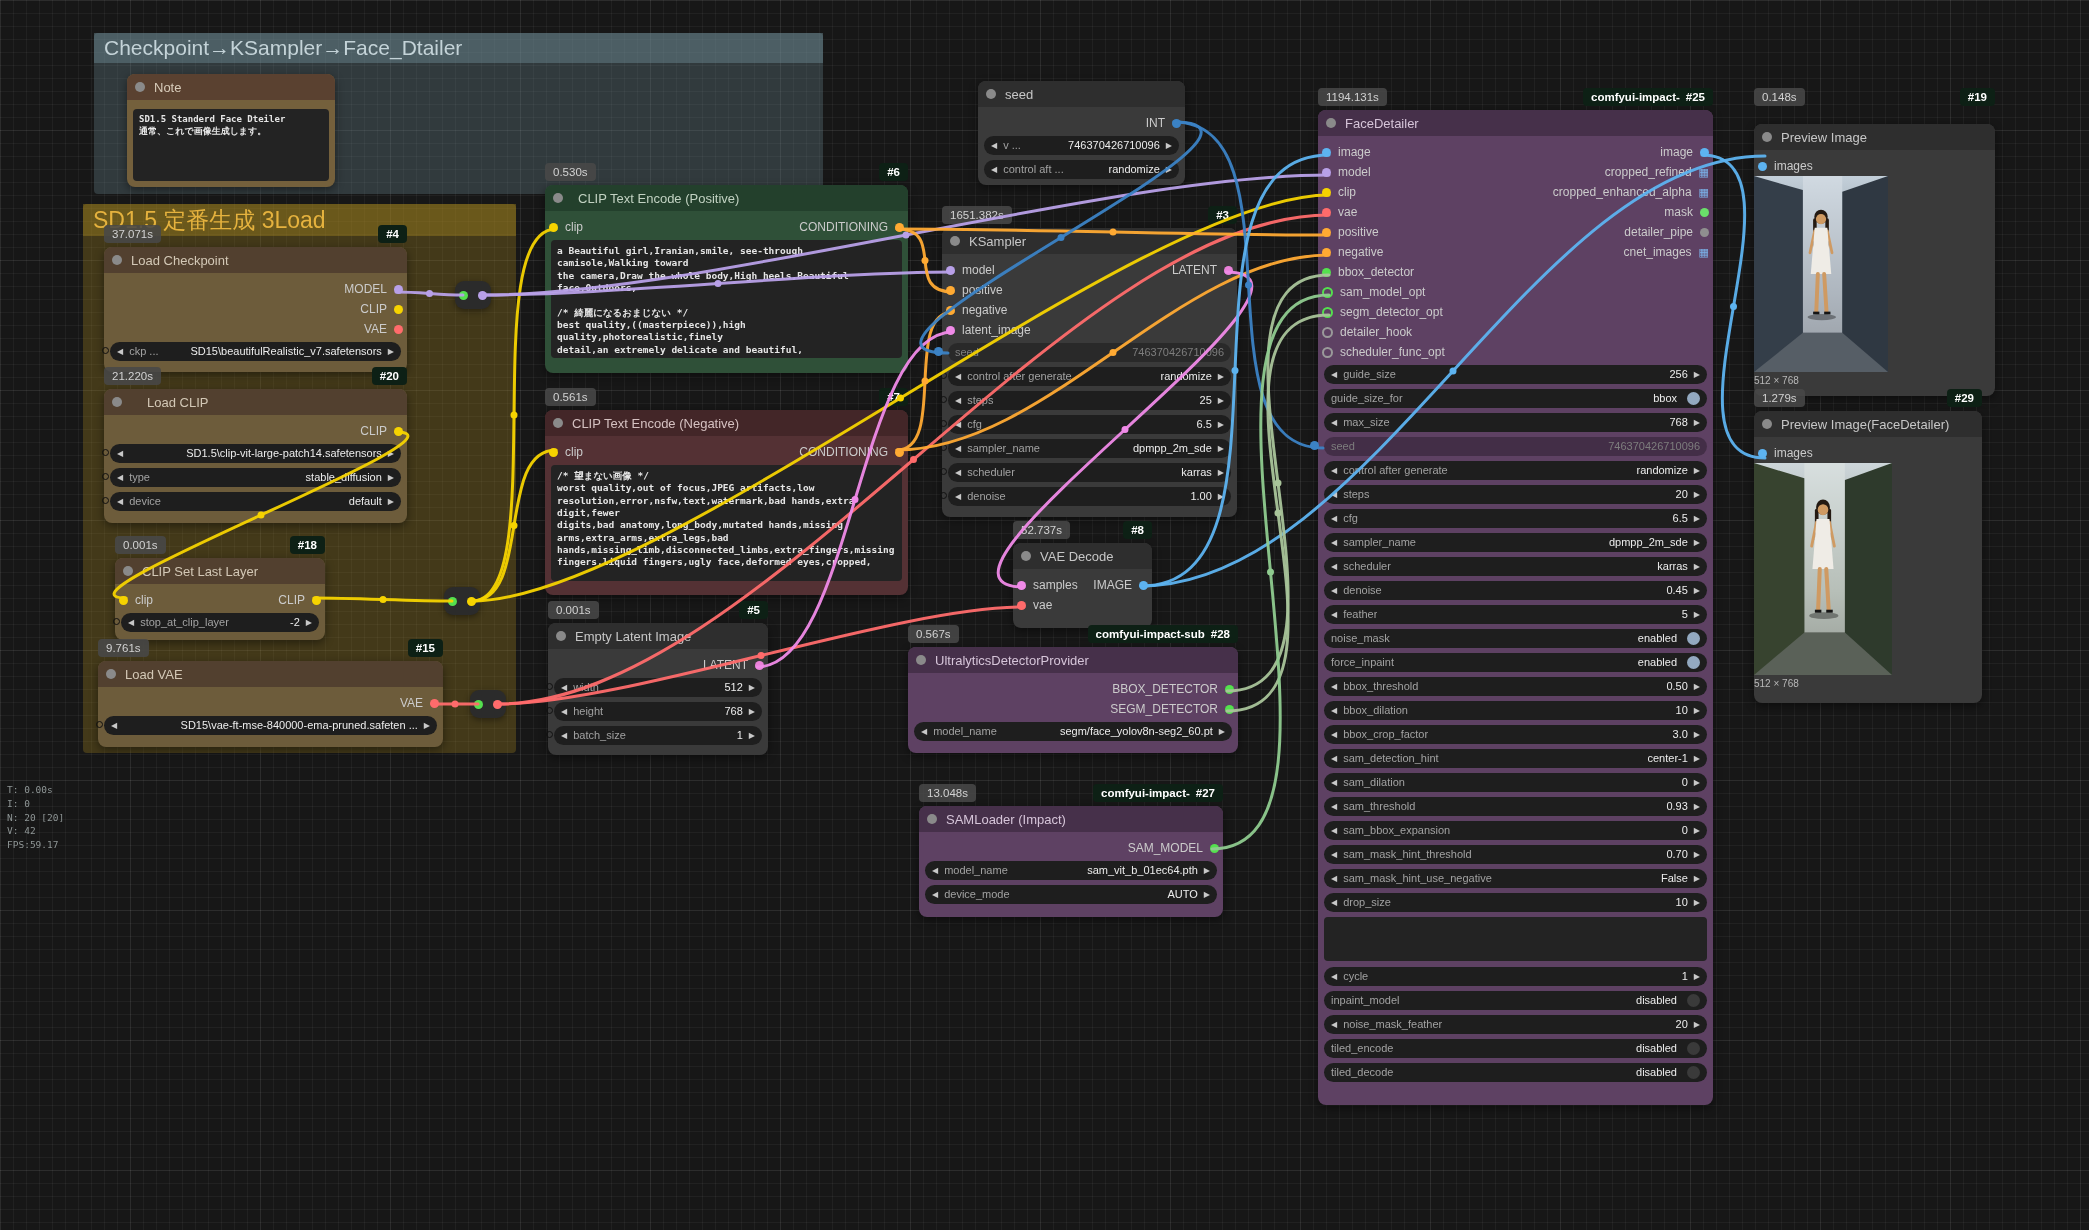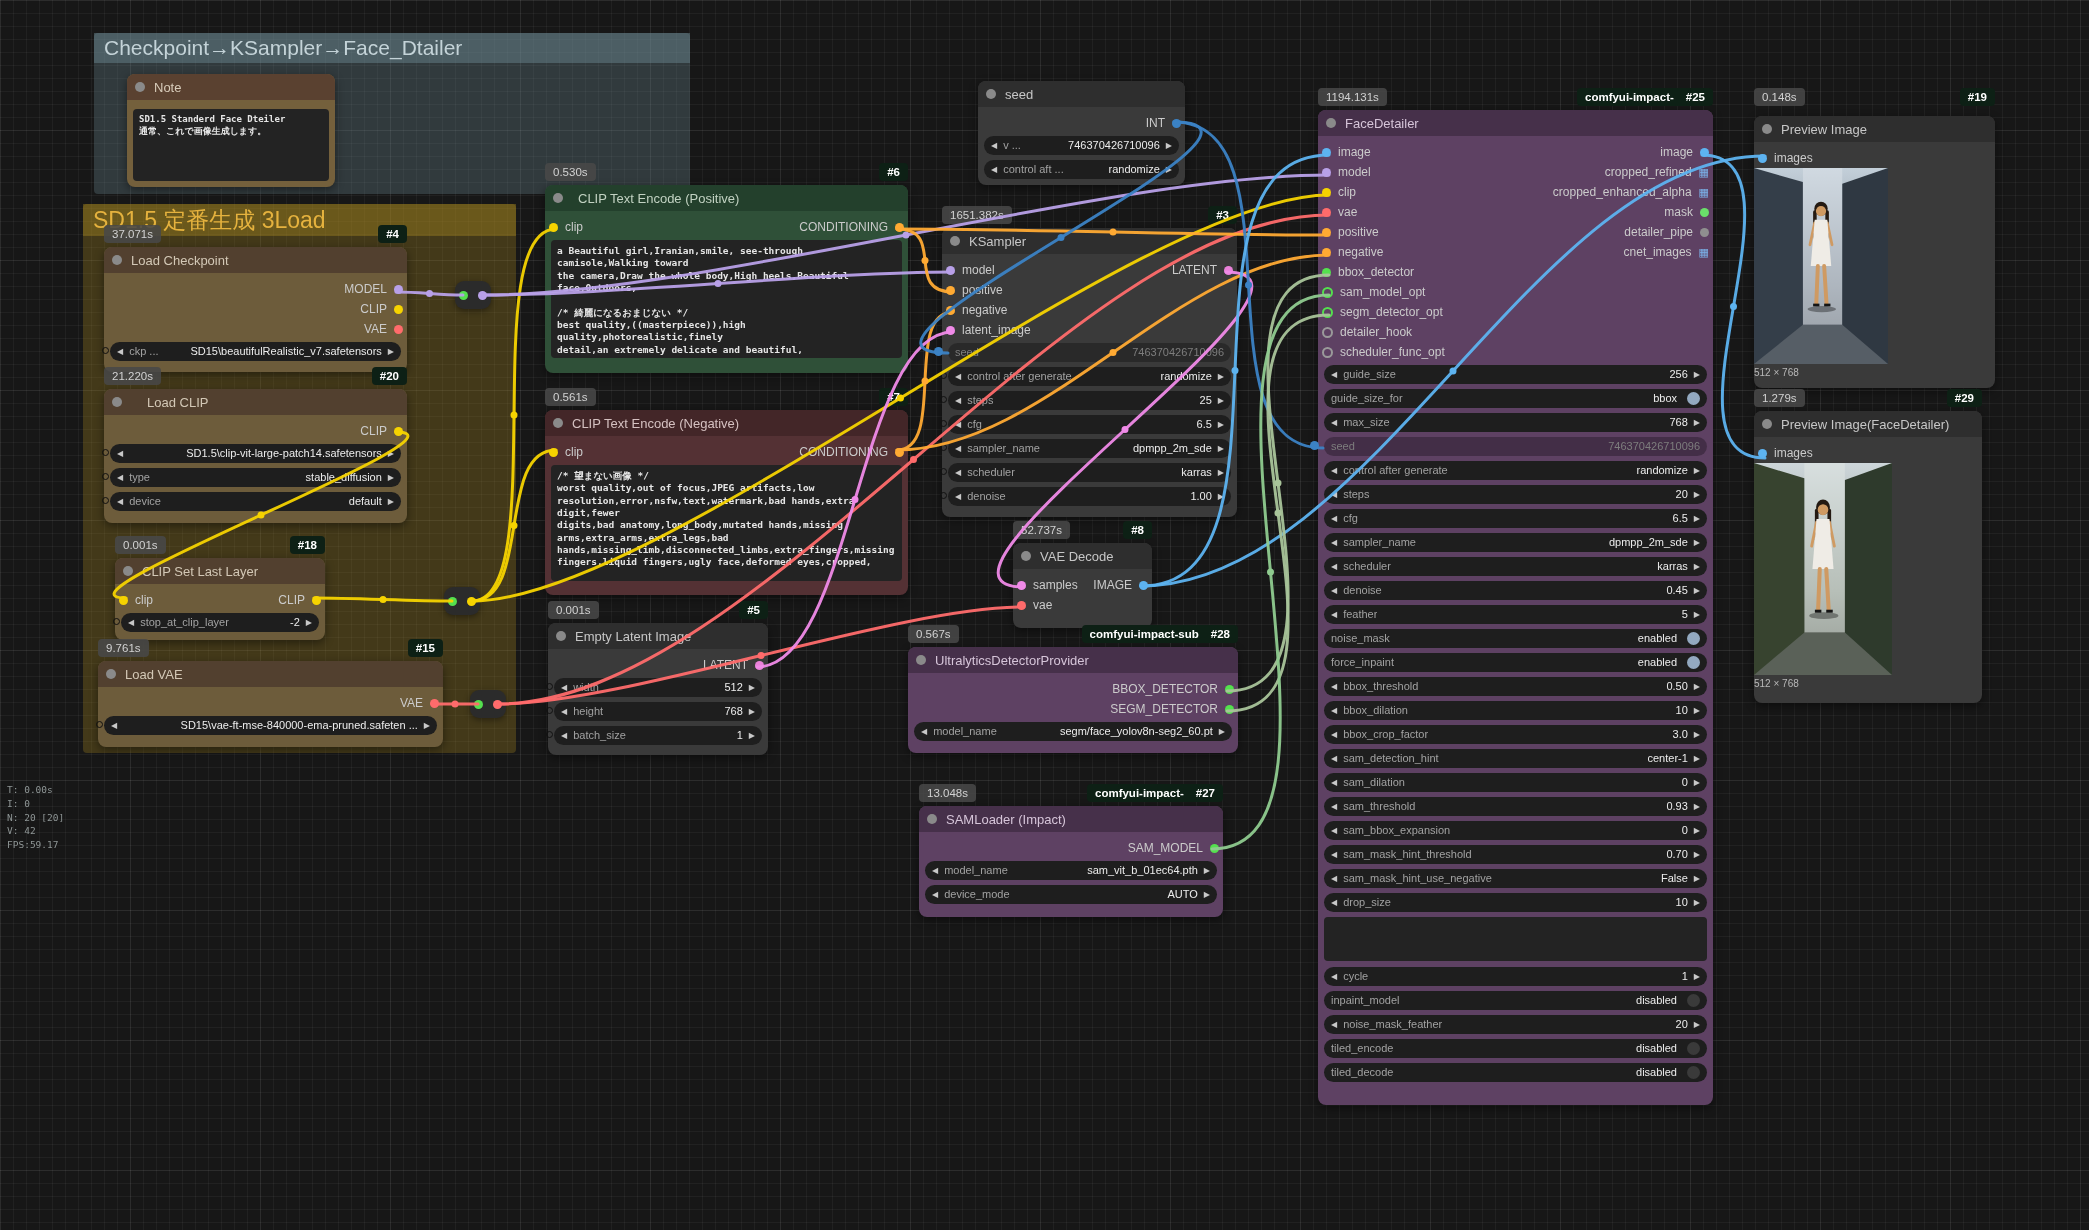--- a/index.html
+++ b/index.html
@@ -34,21 +34,21 @@
   .tknob{width:13px;height:13px;border-radius:50%;flex:none;margin-left:4px;}
   .ta{margin:3px 6px;background:#232323;border-radius:4px;color:#e6e6e6;
       font-family:"DejaVu Sans Mono","Liberation Mono",monospace;font-size:9.5px;line-height:1.3;
       padding:5px 6px;white-space:pre-wrap;overflow:hidden;box-sizing:border-box;font-weight:bold;}
   .prev{display:flex;flex-direction:column;align-items:flex-start;}
   .prev svg{display:block;}
   .caption{font-size:10px;color:#b8b8b8;text-align:center;margin-top:3px;}
   .badges{position:absolute;display:flex;justify-content:space-between;align-items:center;z-index:2;pointer-events:none;}
   .bdg{height:18px;display:flex;align-items:center;border-radius:4px;padding:0 8px;font-size:11.5px;}
   .bdg.time{background:rgba(72,72,72,.88);color:#d2d2d2;}
-  .bdg.id{background:#0d2015;color:#fff;font-weight:bold;gap:12px;}
+  .bdg.id{background:#0d2015;color:#fff;font-weight:bold;gap:6px;}
   .bdg.id .pack{font-weight:bold;}
   .reroute{position:absolute;background:#2b2b2b;border-radius:9px;z-index:2;box-shadow:0 2px 6px rgba(0,0,0,.4);}
   .reroute .rdot{position:absolute;width:9px;height:9px;border-radius:50%;top:50%;margin-top:-4.5px;}
   #links{position:absolute;left:0;top:0;z-index:3;pointer-events:none;}
   #stats{position:absolute;z-index:1;font-family:"DejaVu Sans Mono","Liberation Mono",monospace;
     font-size:9.5px;line-height:1.45;color:#8f9696;white-space:pre;}
   .wpin{position:absolute;width:5px;height:5px;border-radius:50%;border:1.5px solid #111;background:transparent;left:-2px;}
   .edgedot{position:absolute;width:9px;height:9px;border-radius:50%;left:-4px;}
 </style>
 </head>
@@ -101,21 +101,21 @@
       <path d="M 1702 155 C 1817 155, 1650 458, 1765 458" stroke="#5db3f0" stroke-width="3" fill="none" stroke-linecap="round" opacity="0.95"></path>
       <circle cx="1733.5" cy="306.5" r="3.5" fill="#5db3f0"></circle>
       <path d="M 1227 691 C 1382 691, 1174 275, 1329 275" stroke="#a9c49a" stroke-width="3" fill="none" stroke-linecap="round" opacity="0.95"></path>
       <circle cx="1278" cy="483" r="3.5" fill="#a9c49a"></circle>
       <path d="M 1227 711 C 1382 711, 1174 315, 1329 315" stroke="#a9c49a" stroke-width="3" fill="none" stroke-linecap="round" opacity="0.95"></path>
       <circle cx="1278" cy="513" r="3.5" fill="#a9c49a"></circle>
       <path d="M 1212 849 C 1382 849, 1159 295, 1329 295" stroke="#8fcb8f" stroke-width="3" fill="none" stroke-linecap="round" opacity="0.95"></path>
       <circle cx="1270.5" cy="572" r="3.5" fill="#8fcb8f"></circle>
     </svg>
   <div id="stats" style="left: 7px; top: 783px;"><div>T: 0.00s</div><div>I: 0</div><div>N: 20 [20]</div><div>V: 42</div><div>FPS:59.17</div></div>
-<div class="group" style="left: 94px; top: 33px; width: 596px; height: 161px; background: rgba(110, 140, 148, 0.3);">
+<div class="group" style="left: 94px; top: 33px; width: 729px; height: 161px; background: rgba(110, 140, 148, 0.3);">
       <div class="gbar" style="height: 30px; background: rgba(110, 140, 148, 0.45);">
         <span style="font-size: 21px; color: rgb(196, 211, 216); white-space: nowrap;">Checkpoint→KSampler→Face_Dtailer</span>
       </div>
     </div>
     <div class="group" style="left: 83px; top: 204px; width: 433px; height: 549px; background: rgba(163, 132, 32, 0.32);">
       <div class="gbar" style="height: 32px; background: rgba(163, 132, 32, 0.42);">
         <span style="font-size: 23px; color: rgb(229, 178, 62); white-space: nowrap;">SD1.5 定番生成 3Load</span>
       </div>
     </div>
     <div class="node" style="left: 127px; top: 74px; width: 208px; height: 113px; background: rgb(116, 96, 60);">
@@ -956,21 +956,21 @@
         </div>
       </div>
     </div>
     <div class="badges" style="left: 1318px; top: 88px; width: 395px;">
       <span class="bdg time">1194.131s</span>
       <span class="bdg id">
         <span class="pack">comfyui-impact-</span>
         <span>#25</span>
       </span>
     </div>
-    <div class="node" style="left: 1754px; top: 116px; width: 241px; height: 272px; background: rgb(58, 58, 58);">
+    <div class="node" style="left: 1754px; top: 124px; width: 241px; height: 272px; background: rgb(58, 58, 58);">
       <div class="nheader" style="background: rgb(46, 46, 46);">
         <span class="ndot"></span>
         <span class="ntitle" style="color: rgb(199, 199, 199);">Preview Image</span>
       </div>
       <div class="nbody">
         <div class="row-slots">
           <span class="slot">
             <span class="sdot" style="background: rgb(93, 179, 240);"></span>
             <span>images</span>
           </span>

